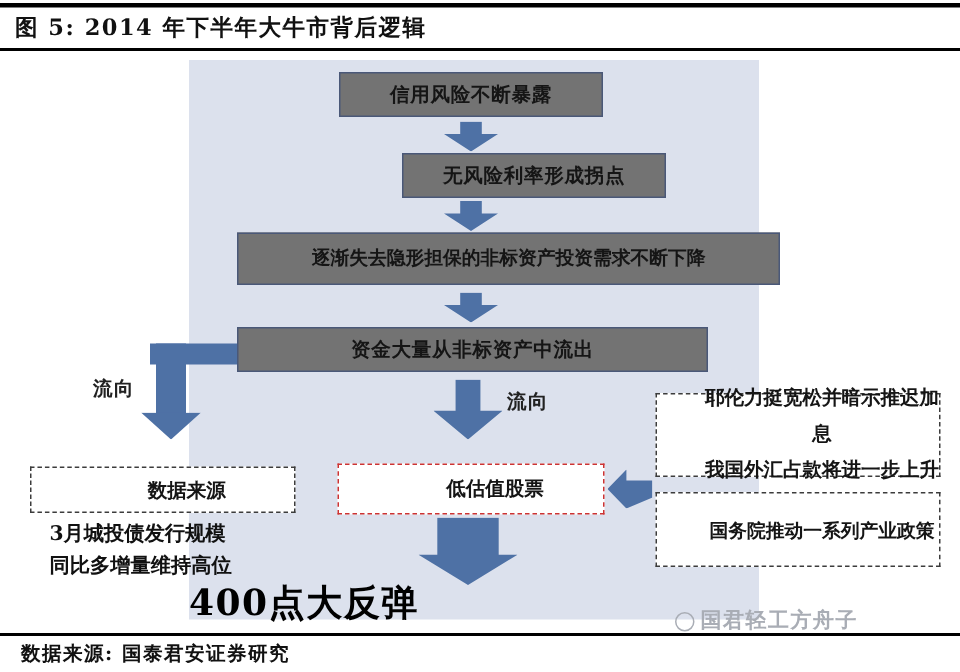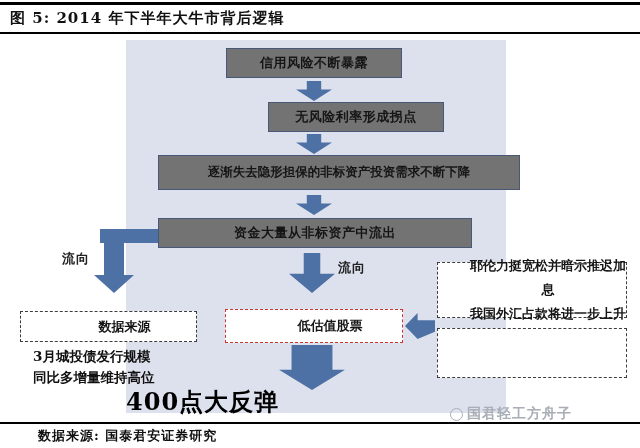--- a/index.html
+++ b/index.html
@@ -54,21 +54,21 @@
   
   .flow-label{font-size:13px;font-weight:bold;color:#222;letter-spacing:1px;}
   #flow-label-left{left:62px;top:250px;}
   #flow-label-mid{left:338px;top:259px;}
   
   #bond-note{left:33px;top:346px;width:180px;font-size:13.5px;font-weight:bold;line-height:21px;color:#111;}
   
   #conclusion{left:126px;top:386px;width:380px;text-align:left;font-size:24px;font-weight:bold;color:#000;letter-spacing:1px;}
   
   #footer-rule{left:0;top:422px;width:640px;height:2px;}
-  #source{left:14px;top:427px;font-size:13px;font-weight:bold;letter-spacing:1px;margin-left:24px;}
+  #source{left:14px;top:427px;font-size:13px;font-weight:bold;letter-spacing:1px;}
   #watermark{left:450px;top:405px;width:185px;display:flex;align-items:center;gap:4px;color:#a9adb5;font-size:14px;font-weight:bold;letter-spacing:1px;}
   #wm-icon{width:13px;height:13px;border:1.5px solid #a9adb5;border-radius:50%;display:inline-block;box-sizing:border-box;}
 </style>
 </head>
 <body>
 
 <div class="abs rule" id="top-rule"></div>
 <div class="abs" id="title">图 5: 2014 年下半年大牛市背后逻辑</div>
 <div class="abs rule" id="title-rule"></div>
 
@@ -97,20 +97,21 @@
 </div>
 
 <div class="abs dashbox" id="stock-box">低估值股票</div>
 <div class="abs arrow" id="arrow-left"></div>
 
 <div class="abs dashbox" id="right-box1">
   <div>耶伦力挺宽松并暗示推迟加息</div>
   <div>我国外汇占款将进一步上升</div>
 </div>
 <div class="abs dashbox" id="right-box2">
+  <div>国务院推动一系列产业政策</div>
 </div>
 
 <div class="abs arrow" id="arrow-big"></div>
 <div class="abs" id="conclusion">400点大反弹</div>
 
 <div class="abs rule" id="footer-rule"></div>
 <div class="abs" id="source">数据来源: 国泰君安证券研究</div>
 <div class="abs" id="watermark">
   <span id="wm-icon"></span>
   <span>国君轻工方舟子</span>

